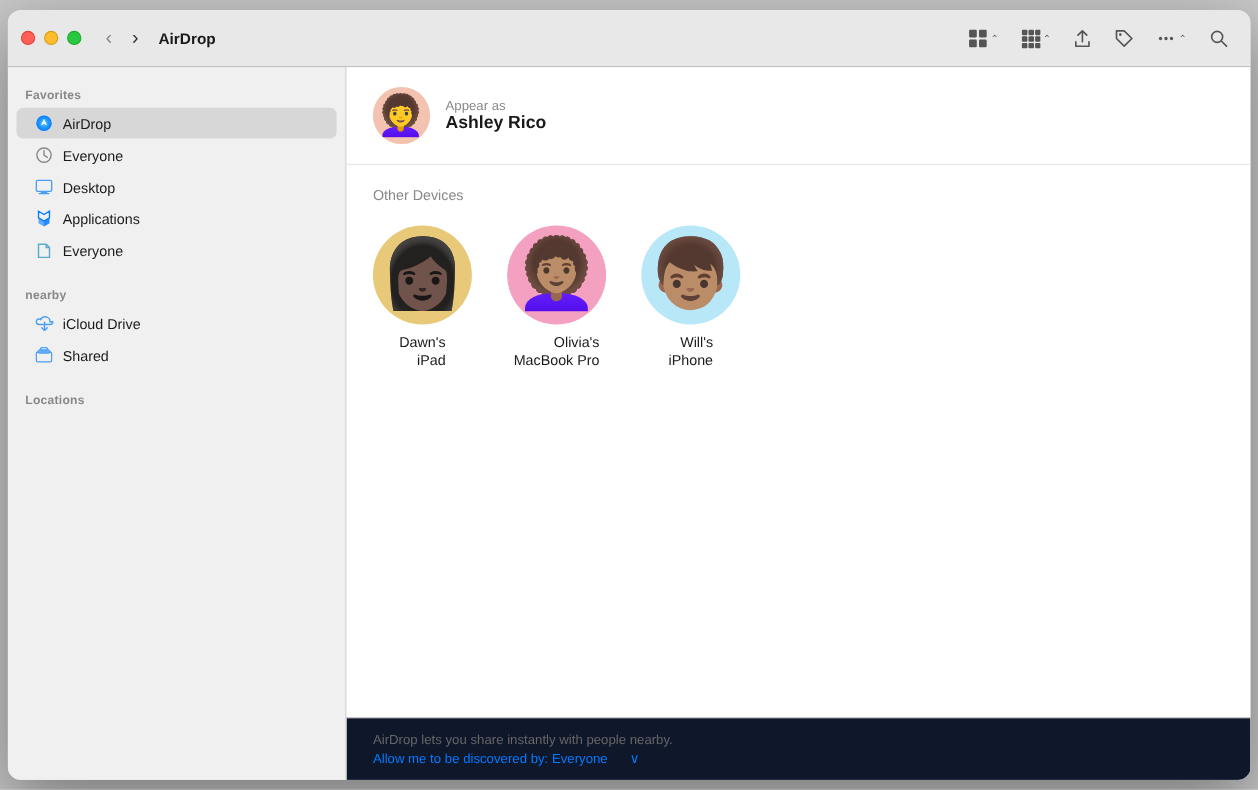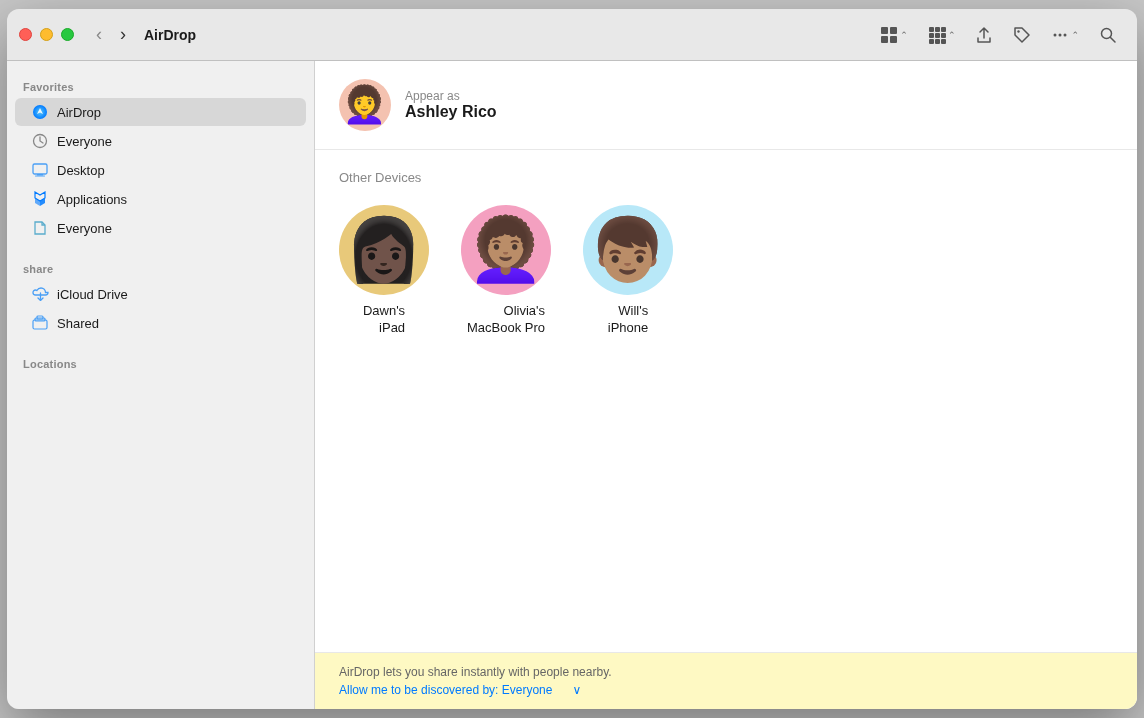--- a/index.html
+++ b/index.html
@@ -201,21 +201,21 @@
     .device-emoji { font-size: 62px; line-height: 1; }
     .device-name {
       font-size: 13px;
       color: #1a1a1a;
       text-align: right;
       line-height: 1.3;
     }
     .footer-section {
       border-top: 1px solid #e8e8e8;
       padding: 12px 24px;
-      background: #fef9c3;
+      background: #0f172a;
     }
     .footer-text {
       font-size: 12px;
       color: #666;
       margin-bottom: 4px;
     }
     .footer-link {
       font-size: 12px;
       color: #007aff;
       cursor: pointer;
@@ -353,21 +353,21 @@
           <svg width="16" height="16" viewBox="0 0 16 16">
             <path d="M3 2 h7 l3 3 v9 H3 Z" fill="none" stroke="#5aaccc" stroke-width="1.3"></path>
             <path d="M10 2 v3 h3" fill="none" stroke="#5aaccc" stroke-width="1.3"></path>
           </svg>
         </div>
         <span>Everyone</span>
       </div>
 
 
       <div style="height: 12px;"></div>
-      <div class="sidebar-section-header">share</div>
+      <div class="sidebar-section-header">nearby</div>
 
       <div class="sidebar-item">
         <div class="sidebar-icon">
           <svg width="17" height="14" viewBox="0 0 17 14">
             <path d="M13.5 5.5 C13.5 3 11.5 1 9 1 C7.2 1 5.7 2 4.9 3.5 C4.6 3.2 4.1 3 3.5 3 C2.1 3 1 4.1 1 5.5 C1 6.9 2.1 8 3.5 8 H13.5 C14.9 8 16 6.9 16 5.5 Z" fill="none" stroke="#4a9ff5" stroke-width="1.3"></path>
             <line x1="8.5" y1="6" x2="8.5" y2="13" stroke="#4a9ff5" stroke-width="1.3" stroke-linecap="round"></line>
             <polyline points="6,11 8.5,13.5 11,11" stroke="#4a9ff5" stroke-width="1.3" fill="none" stroke-linecap="round"></polyline>
           </svg>
         </div>
         <span>iCloud Drive</span>

